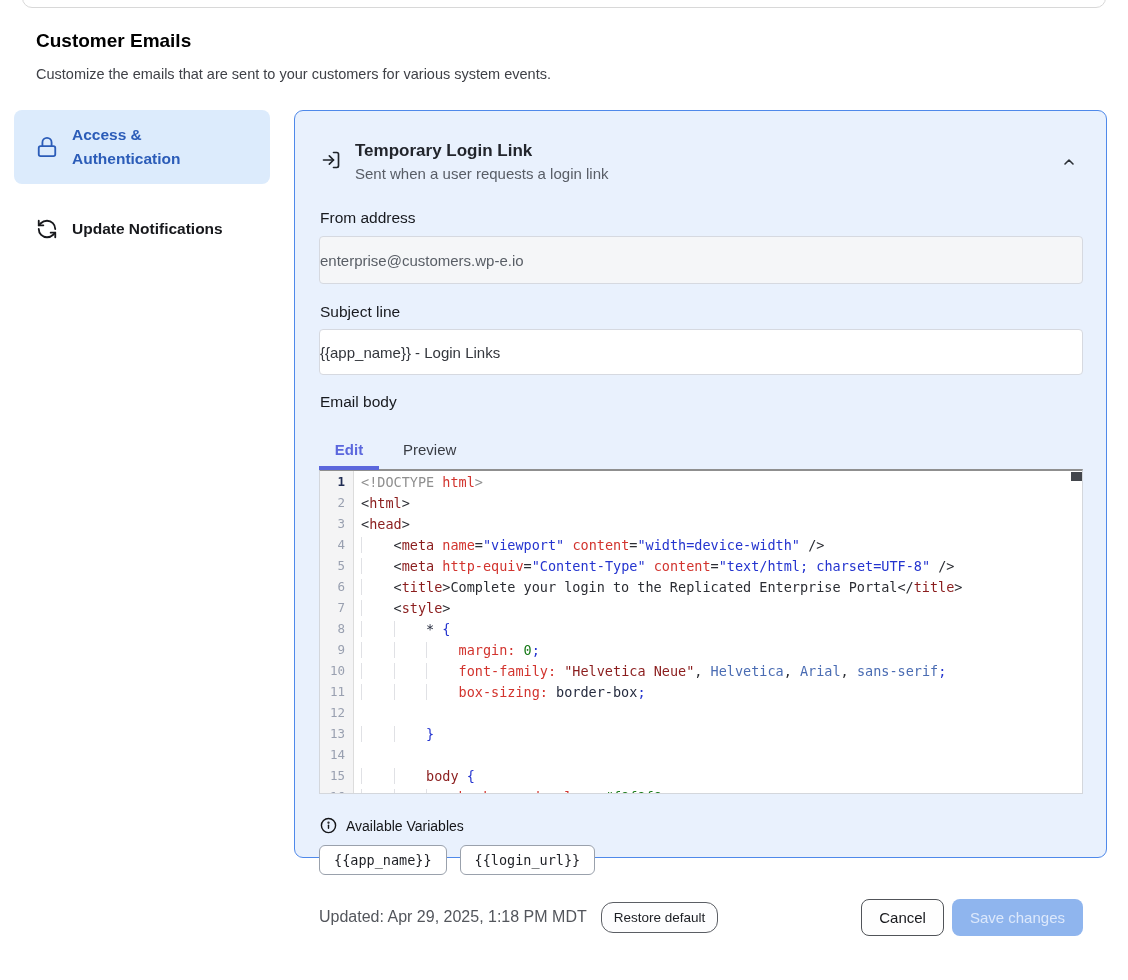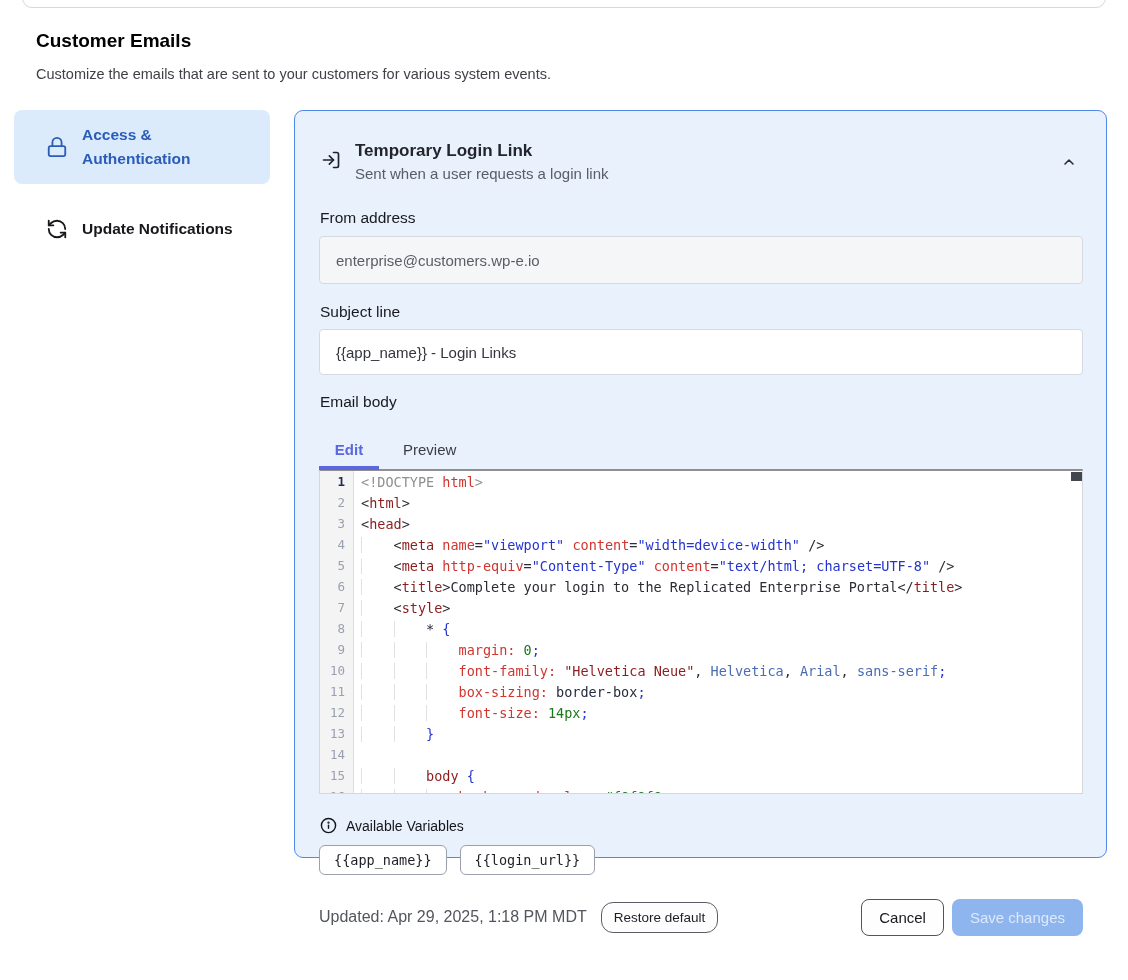--- a/index.html
+++ b/index.html
@@ -9,21 +9,21 @@
   
   .top-edge { position:absolute; left:22px; right:22px; top:-22px; height:30px;
     background:#fff; border:1px solid #d8d8d8; border-radius:10px; }
 
   
   .page-title { position:absolute; left:36px; top:30px; font-size:19px; font-weight:700; color:#000;text-align:center; }
   .page-subtitle { position:absolute; left:36px; top:66px; font-size:14.5px; color:#3f4147; }
 
   
   .sidebar { position:absolute; left:14px; top:110px; width:256px; }
-  .nav-item { display:flex; align-items:center; gap:14px; padding:13px 32px;
+  .nav-item { display:flex; align-items:center; gap:14px; padding:13px 22px;
     border-radius:8px; cursor:pointer; }
   .nav-item .label { font-size:15.5px; font-weight:600; line-height:24px; white-space:pre-line; }
   .nav-item.active { background:#dcebfc; }
   .nav-item.active .label { color:#2b5cb8; }
   .nav-item + .nav-item { margin-top:20px; }
   .nav-item .nicon { flex:none; width:22px; height:22px; }
 
   
   .card { position:absolute; left:294px; top:110px; width:813px; height:748px;
     background:#e9f1fd; border:1.5px solid #4f89ea; border-radius:9px; }
@@ -32,21 +32,21 @@
   .card-header .hicon { flex:none; width:20px; height:20px; margin-top:11px; }
   .panel-title { font-size:17px; font-weight:700; color:#22252c; line-height:24px; }
   .panel-subtitle { font-size:15px; color:#585d66; line-height:22px; }
   .collapse-btn { position:absolute; right:24px; top:38px; width:26px; height:26px;
     background:none; border:none; cursor:pointer; display:flex; align-items:center; justify-content:center; }
 
   .field-label { position:absolute; left:25px; font-size:15.5px; color:#17191e; }
   .lbl-from { top:98px;text-align:right; } .lbl-subject { top:192px; } .lbl-body { top:282px; }
 
   .text-input { position:absolute; left:24px; right:23px; height:48px;
-    border:1px solid #d6d9e0; border-radius:4px; padding:0 16px; font-size:15px;
+    border:1px solid #d6d9e0; border-radius:4px; padding:0 0; font-size:15px;
     font-family:"Liberation Sans", sans-serif; }
   .input-from { top:125px; background:#f5f6f8; color:#595e66; }
   .input-subject { top:218px; height:46px; background:#ffffff; color:#33363c; }
 
   
   .tabs { position:absolute; left:24px; top:324px; height:28px; display:flex; }
   .tab { border:none; background:none; font-size:15px; cursor:pointer;
     font-family:"Liberation Sans", sans-serif; color:#393c43; padding:0; }
   .tab.active { color:#5b67dd; font-weight:700; width:60px; text-align:center; }
   .tab.preview { margin-left:24px; }
@@ -204,21 +204,20 @@
         <div class="cl">
           <span class="ln">10</span>
           <span class="cc"><span class="ind">    </span><span class="ind">    </span><span class="ind">    </span><span class="tk-r">font-family:</span><span class="tk-k"> </span><span class="tk-t">"Helvetica Neue"</span><span class="tk-k">, </span><span class="tk-i">Helvetica</span><span class="tk-k">, </span><span class="tk-i">Arial</span><span class="tk-k">, </span><span class="tk-i">sans-serif</span><span class="tk-b">;</span></span>
         </div>
         <div class="cl">
           <span class="ln">11</span>
           <span class="cc"><span class="ind">    </span><span class="ind">    </span><span class="ind">    </span><span class="tk-r">box-sizing:</span><span class="tk-k"> </span><span class="tk-d">border-box</span><span class="tk-b">;</span></span>
         </div>
         <div class="cl">
           <span class="ln">12</span>
-          <span class="cc"><span class="ind">    </span><span class="ind">    </span><span class="ind">    </span><span class="tk-r">font-size:</span><span class="tk-k"> </span><span class="tk-n">14px</span><span class="tk-b">;</span></span>
         </div>
         <div class="cl">
           <span class="ln">13</span>
           <span class="cc"><span class="ind">    </span><span class="ind">    </span><span class="tk-b">}</span></span>
         </div>
         <div class="cl">
           <span class="ln">14</span>
           <span class="cc"></span>
         </div>
         <div class="cl">

